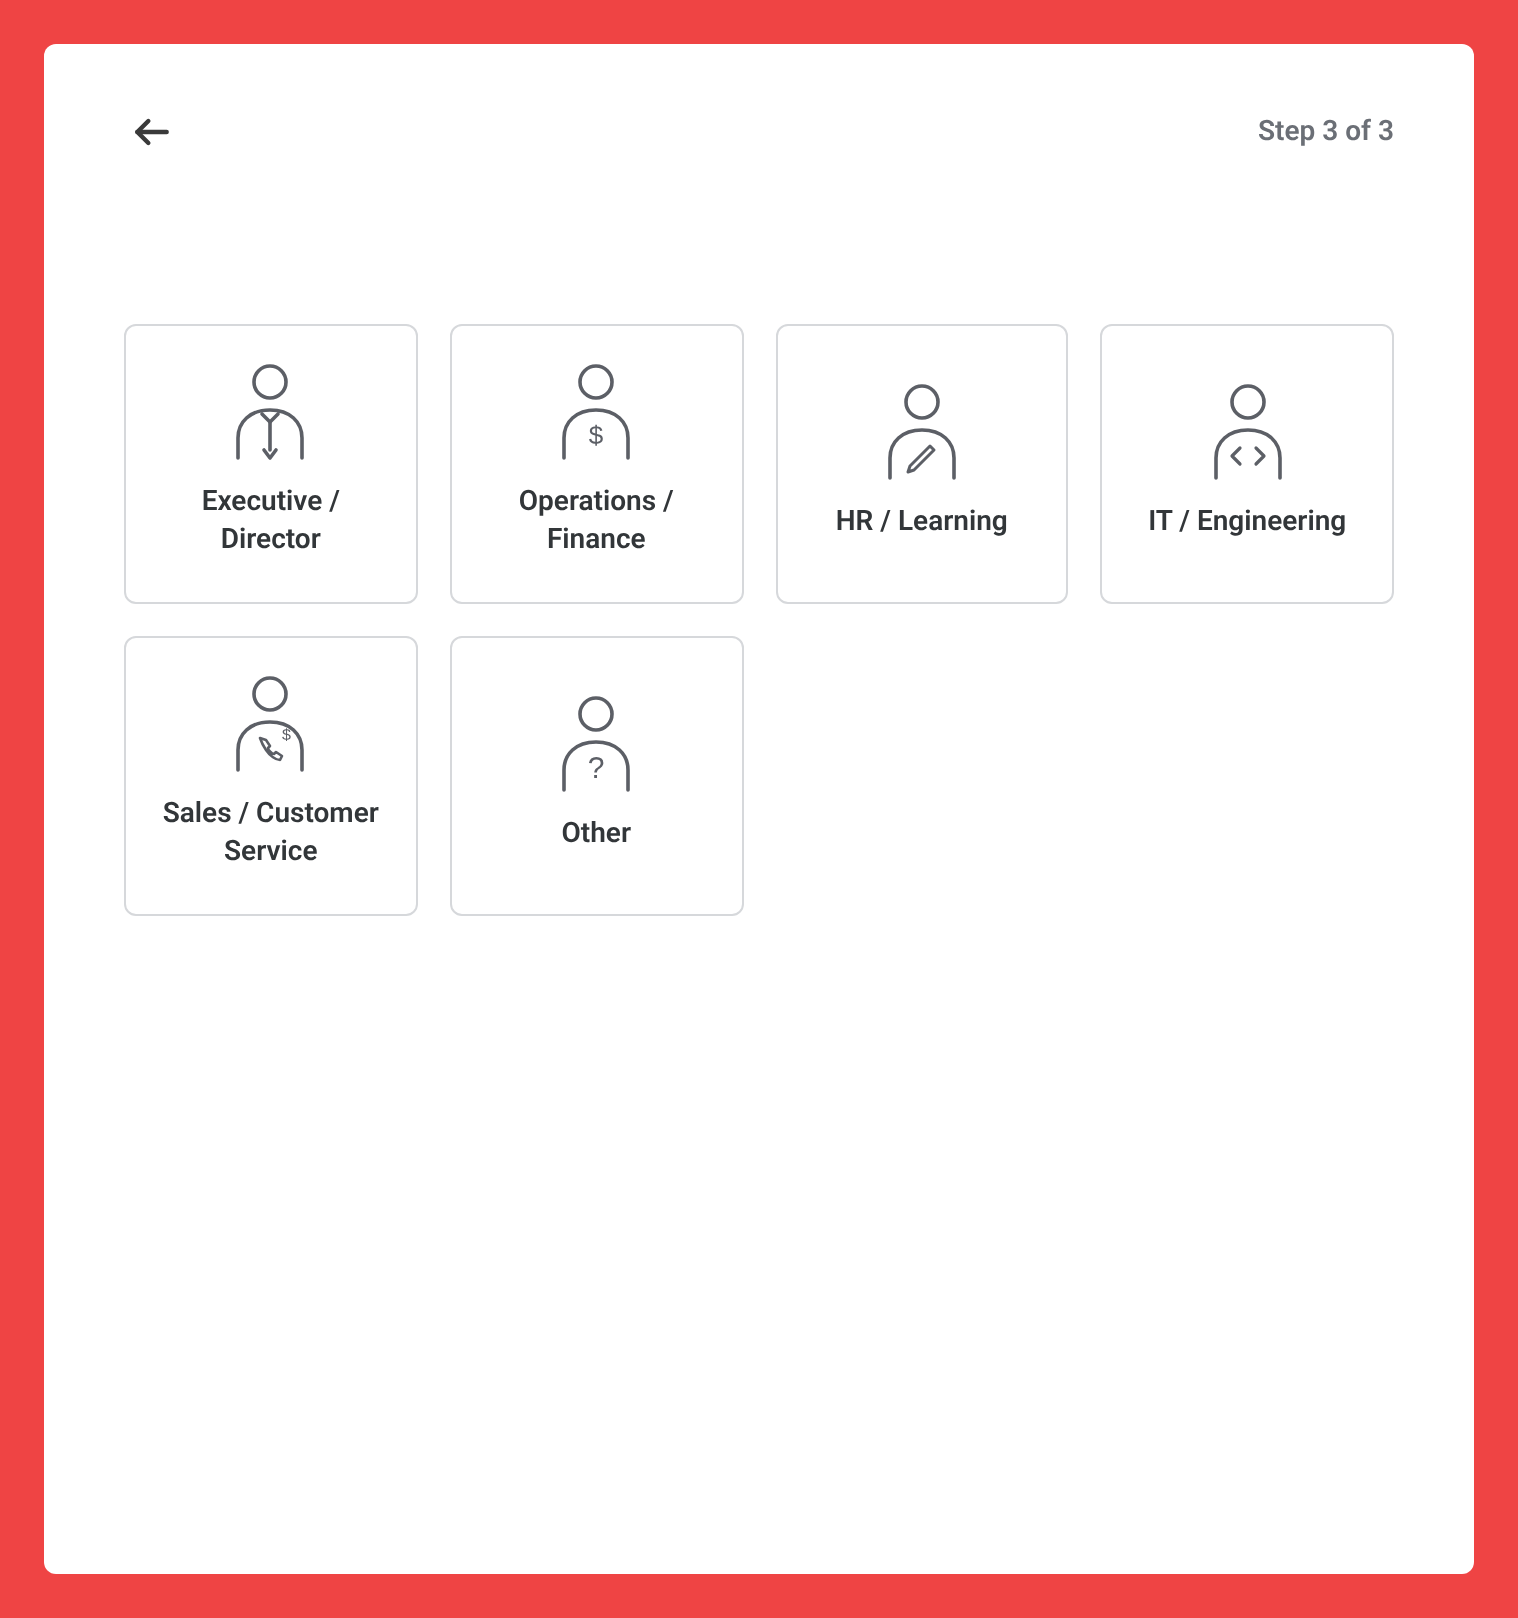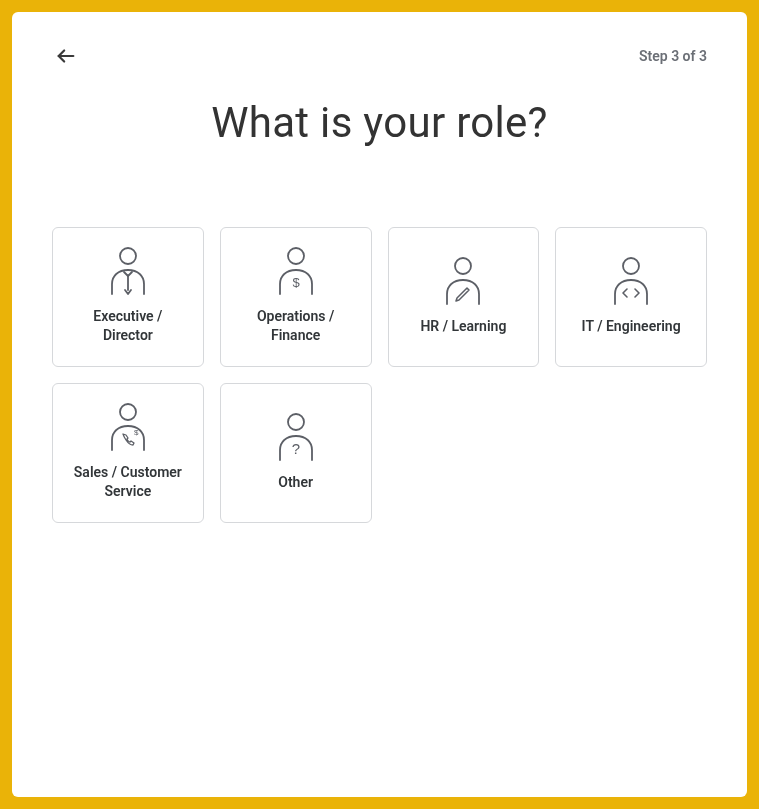--- a/index.html
+++ b/index.html
@@ -7,22 +7,22 @@
     body {
       font-family: -apple-system, BlinkMacSystemFont, "Segoe UI", Roboto, "Helvetica Neue", Arial, sans-serif;
       background: #000;
       display: flex;
       align-items: center;
       justify-content: center;
     }
     .outer {
       width: 759px;
       height: 809px;
-      background: #eab308;
-      padding: 12px;
+      background: #ef4444;
+      padding: 22px;
     }
     .card {
       width: 100%;
       height: 100%;
       background: #fff;
       border-radius: 6px;
       padding: 28px 40px 40px 40px;
       position: relative;
     }
     .topbar {
@@ -102,21 +102,20 @@
         <span>
           <svg width="22" height="22" viewBox="0 0 24 24" fill="none" stroke="currentColor" stroke-width="2.4" stroke-linecap="round" stroke-linejoin="round">
             <line x1="20" y1="12" x2="4" y2="12"></line>
             <polyline points="10 18 4 12 10 6"></polyline>
           </svg>
         </span>
       </div>
       <div class="step-indicator">Step 3 of 3</div>
     </div>
 
-    <h1 class="title">What is your role?</h1>
 
     <div class="grid">
 
       <div class="role">
         <span class="role-icon">
           <svg width="44" height="50" viewBox="0 0 44 50" fill="none" stroke="#5c5f66" stroke-width="1.8" stroke-linecap="round" stroke-linejoin="round">
             <circle cx="22" cy="10" r="8"></circle>
             <path d="M6 48 V38 C6 30 12 24 22 24 C32 24 38 30 38 38 V48"></path>
             <polyline points="18 26 22 30 26 26"></polyline>
             <line x1="22" y1="30" x2="22" y2="44"></line>

